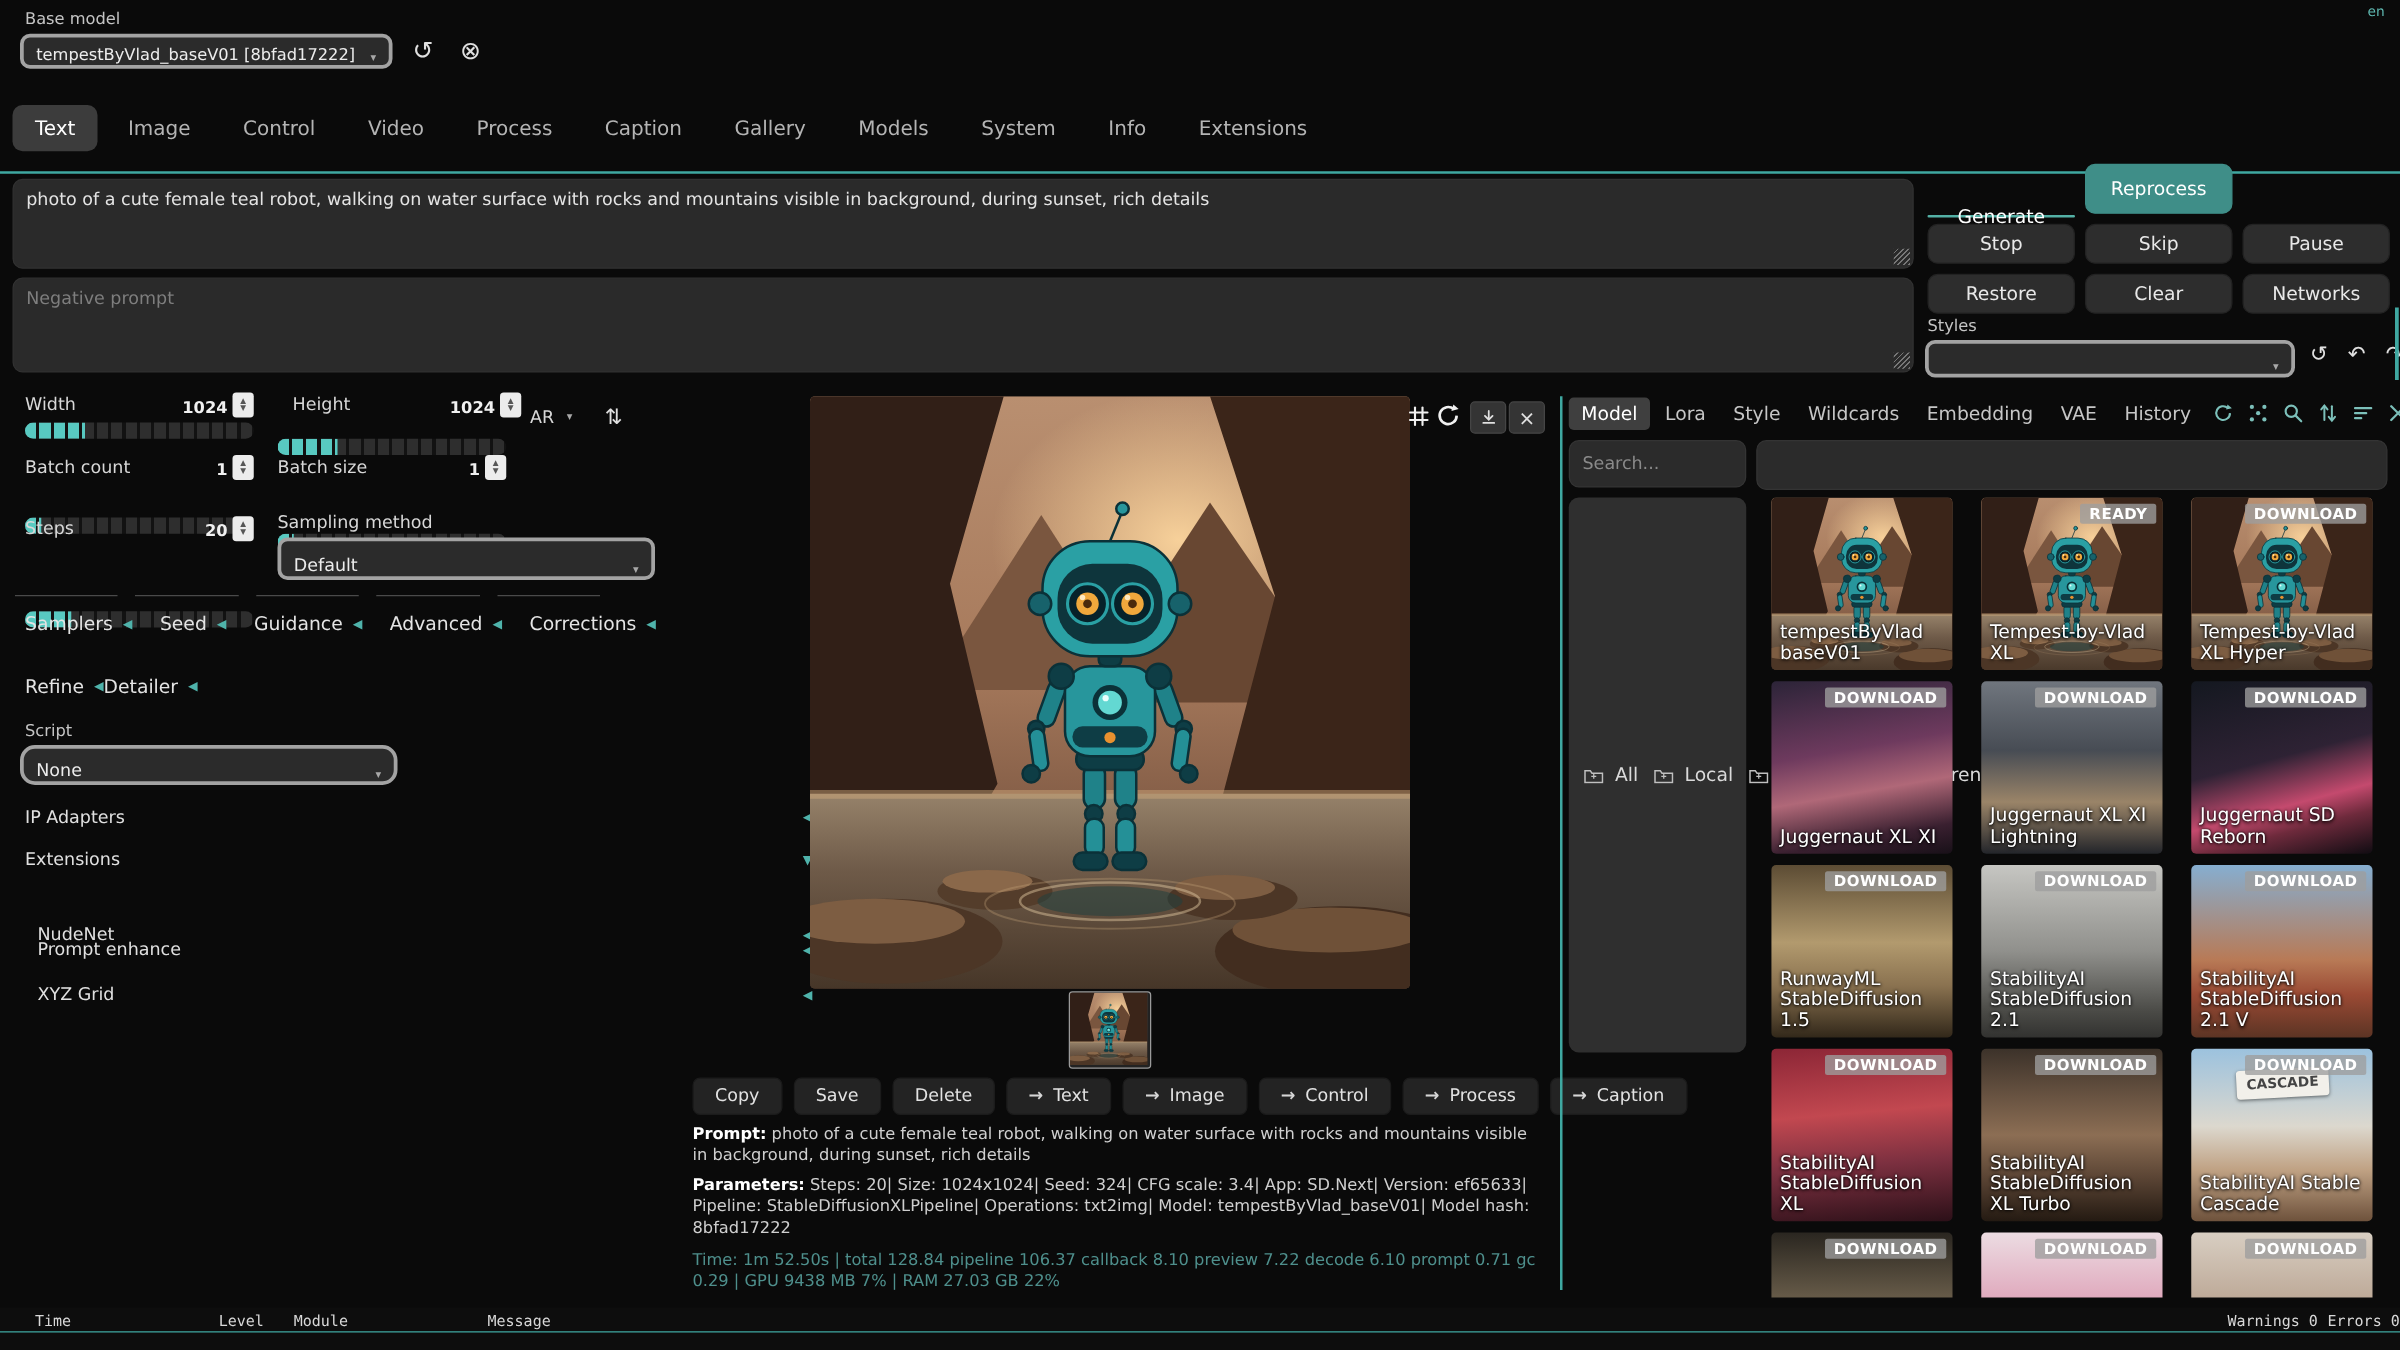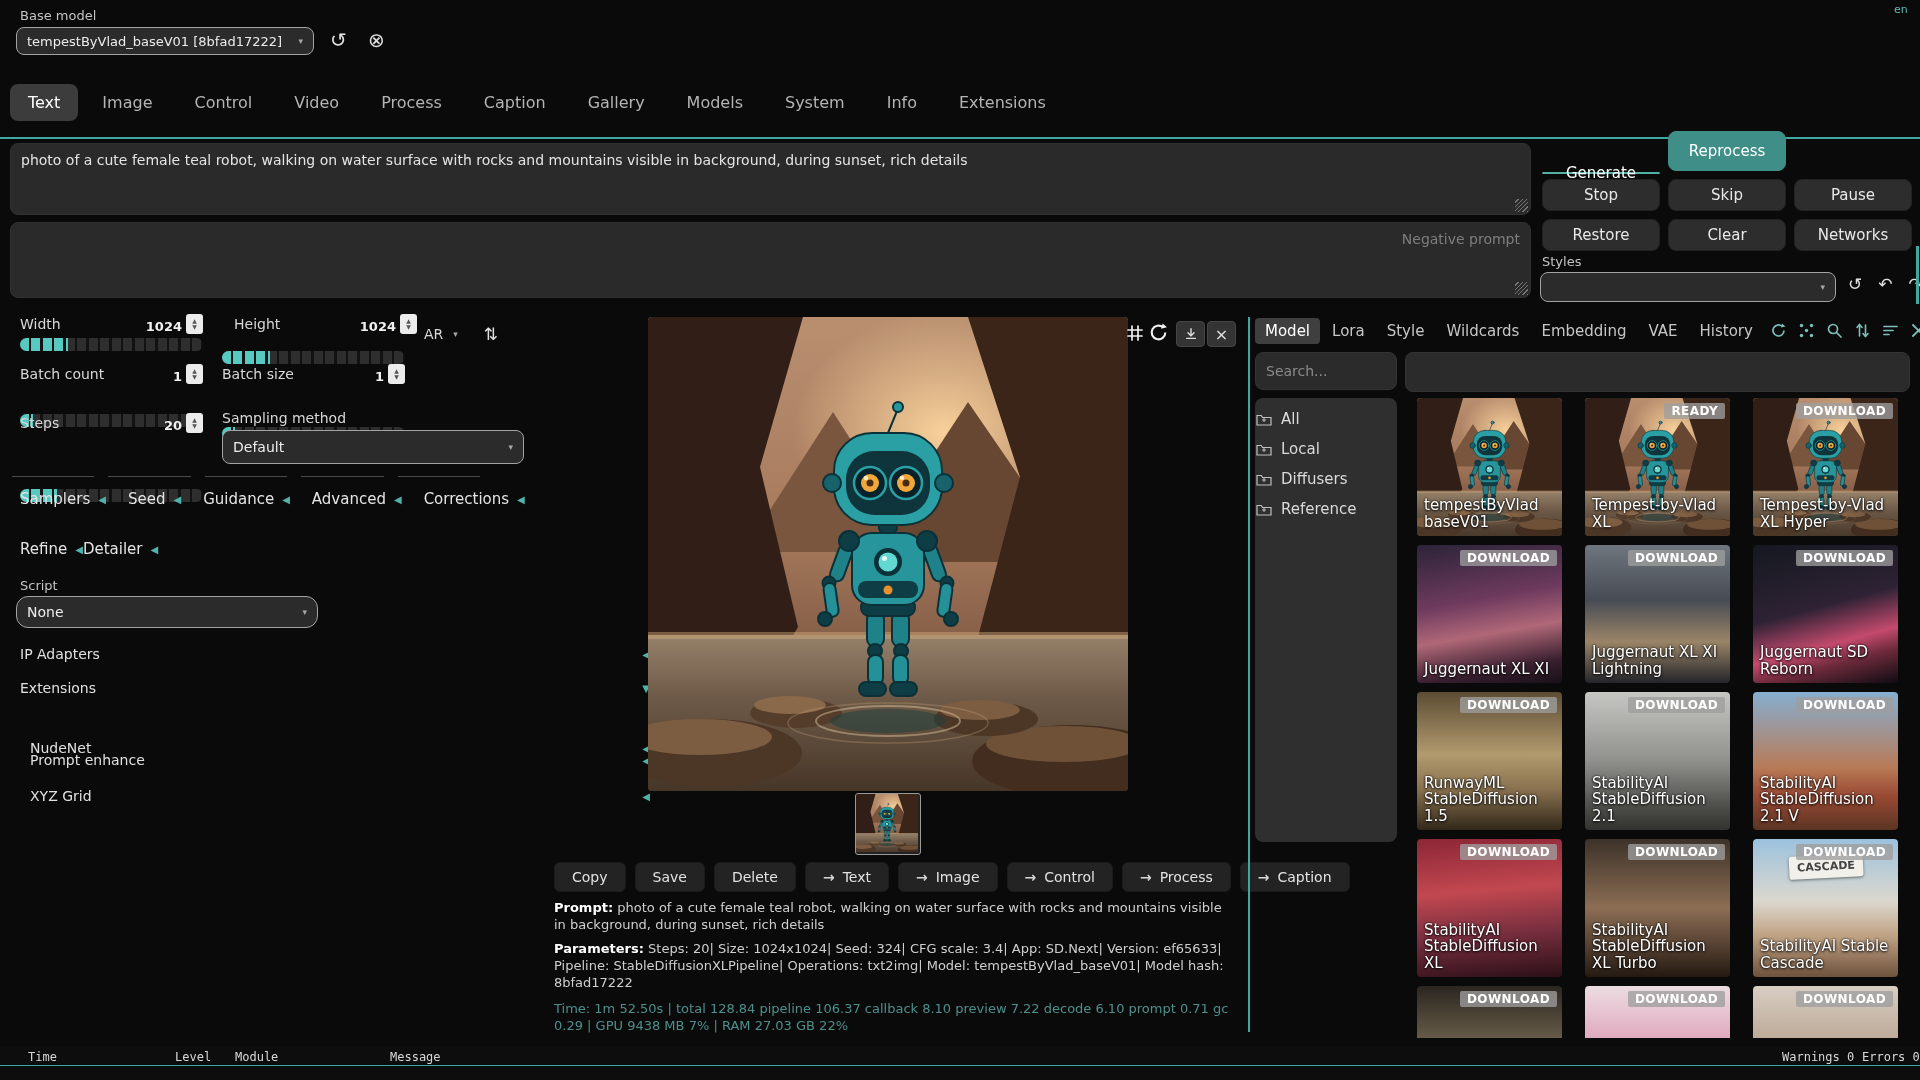--- a/index.html
+++ b/index.html
@@ -2,21 +2,21 @@
 <html><head>
 <meta charset="utf-8">
 <style>
   html,body{margin:0;padding:0;background:#000;}
   body{font-family:"DejaVu Sans","Liberation Sans",sans-serif;}
   #app{position:relative;width:1920px;height:1080px;background:#0a0a0a;overflow:hidden;color:#ddd;}
   .abs{position:absolute;}
   .lbl{font-size:13px;color:#c4c4c4;}
   .lbl14{font-size:14px;color:#d8d8d8;}
   
-  .dd{background:#2b2b2b;border:1px solid #a3a3a3;border-radius:8px;display:flex;align-items:center;padding:0 10px;color:#ececec;font-size:13px;box-sizing:border-box;cursor:pointer;}
+  .dd{background:#2b2b2b;border:3px solid #a3a3a3;border-radius:8px;display:flex;align-items:flex-end;padding:0 10px;color:#ececec;font-size:13px;box-sizing:border-box;cursor:pointer;}
   .dd .caret{margin-left:auto;color:#a8a8a8;font-size:9px;padding-left:8px;}
   
   .btn{display:flex;align-items:center;justify-content:center;background:#2d2d2d;border:1px solid #222;border-radius:8px;color:#e8e8e8;font-size:15px;cursor:pointer;}
   .btn.gen{background:#53b0a5;color:#fff;border-color:#53b0a5;margin-top:41px;}
   .btn.rep{background:#3f8e88;color:#fff;border-color:#3f8e88;}
   
   .tabs{display:flex;gap:6px;align-items:flex-end;}
   .tab{padding:9px 18px;font-size:16px;color:#b4b4b4;cursor:pointer;border-radius:8px;}
   .tab.sel{background:#3c3c3c;color:#fff;}
   
@@ -44,21 +44,21 @@
   .meta b{color:#fff;}
   .meta.time{color:#4e8f8c;}
   
   .ntab{padding:4px 10px;font-size:15px;color:#c6c6c6;cursor:pointer;border-radius:4px;}
   .ntab.sel{background:#3f3f3f;color:#fff;}
   .nicons{display:flex;gap:11px;align-items:center;}
   .nicons svg{cursor:pointer;}
   input.search{background:#2b2b2b;border:1px solid #343434;border-radius:8px;color:#e8e8e8;font-size:14px;padding:0 10px;box-sizing:border-box;outline:none;font-family:inherit;}
   input.search::placeholder{color:#8a8a8a;}
   .descbox{background:#2b2b2b;border:1px solid #343434;border-radius:8px;}
-  .folders{background:#2f2f2f;border-radius:8px;padding:12px 1px;box-sizing:border-box;display:flex;flex-direction:column;gap:12px;}
+  .folders{background:#2f2f2f;border-radius:8px;padding:12px 12px;box-sizing:border-box;display:flex;flex-direction:row;gap:12px;}
   .fitem{display:flex;align-items:center;gap:9px;font-size:15px;color:#dadada;cursor:pointer;}
   .cards{display:grid;grid-template-columns:repeat(3,145px);grid-auto-rows:138px;gap:9px 23px;overflow:hidden;}
   .card{position:relative;border-radius:4px;overflow:hidden;cursor:pointer;background:#222;}
   .card svg{display:block;width:100%;height:100%;}
   .badge{position:absolute;top:5px;right:5px;background:rgba(158,158,158,.78);color:#fff;font-weight:bold;font-size:12px;padding:1px 7px;border-radius:2px;letter-spacing:.4px;}
   .badge:empty{display:none;}
   .cname{position:absolute;left:7px;right:5px;bottom:5px;font-size:15px;color:#fff;line-height:1.12;text-shadow:0 1px 3px rgba(0,0,0,.95),0 0 2px #000;}
   .sign{position:absolute;top:16px;left:50%;transform:translateX(-50%) rotate(-3deg);background:#f2f0ea;color:#444;font-size:11px;font-weight:bold;padding:5px 8px;border-radius:3px;box-shadow:0 1px 3px rgba(0,0,0,.5);}
   
   .statusbar{position:absolute;left:0;top:1046px;width:1920px;height:34px;background:#0d0d0d;font-family:"DejaVu Sans Mono","Liberation Mono",monospace;}
@@ -188,21 +188,21 @@
     <div class="tab">Gallery</div>
     <div class="tab">Models</div>
     <div class="tab">System</div>
     <div class="tab">Info</div>
     <div class="tab">Extensions</div>
   </div>
   <div class="abs tealline" style="left:0;top:137px;width:1920px;height:2px;"></div>
 
   <textarea class="abs" style="left: 10px; top: 143px; width: 1521px; height: 72px;">photo of a cute female teal robot, walking on water surface with rocks and mountains visible in background, during sunset, rich details</textarea>
   <div class="rsz abs" style="left:1515px;top:199px;"></div>
-  <textarea class="abs" style="left: 10px; top: 222px; width: 1521px; height: 76px; text-align: right;" placeholder="Negative prompt"></textarea>
+  <textarea class="abs" style="left: 10px; top: 222px; width: 1521px; height: 76px;" placeholder="Negative prompt"></textarea>
   <div class="rsz abs" style="left:1515px;top:282px;"></div>
 
   <div class="abs" style="left:1542px;top:131px;width:370px;display:grid;grid-template-columns:repeat(3,1fr);grid-template-rows:40px 32px 32px;gap:8px;">
     <div class="btn gen">Generate</div>
     <div class="btn rep">Reprocess</div>
     <div></div>
     <div class="btn">Stop</div>
     <div class="btn">Skip</div>
     <div class="btn">Pause</div>
     <div class="btn">Restore</div>

